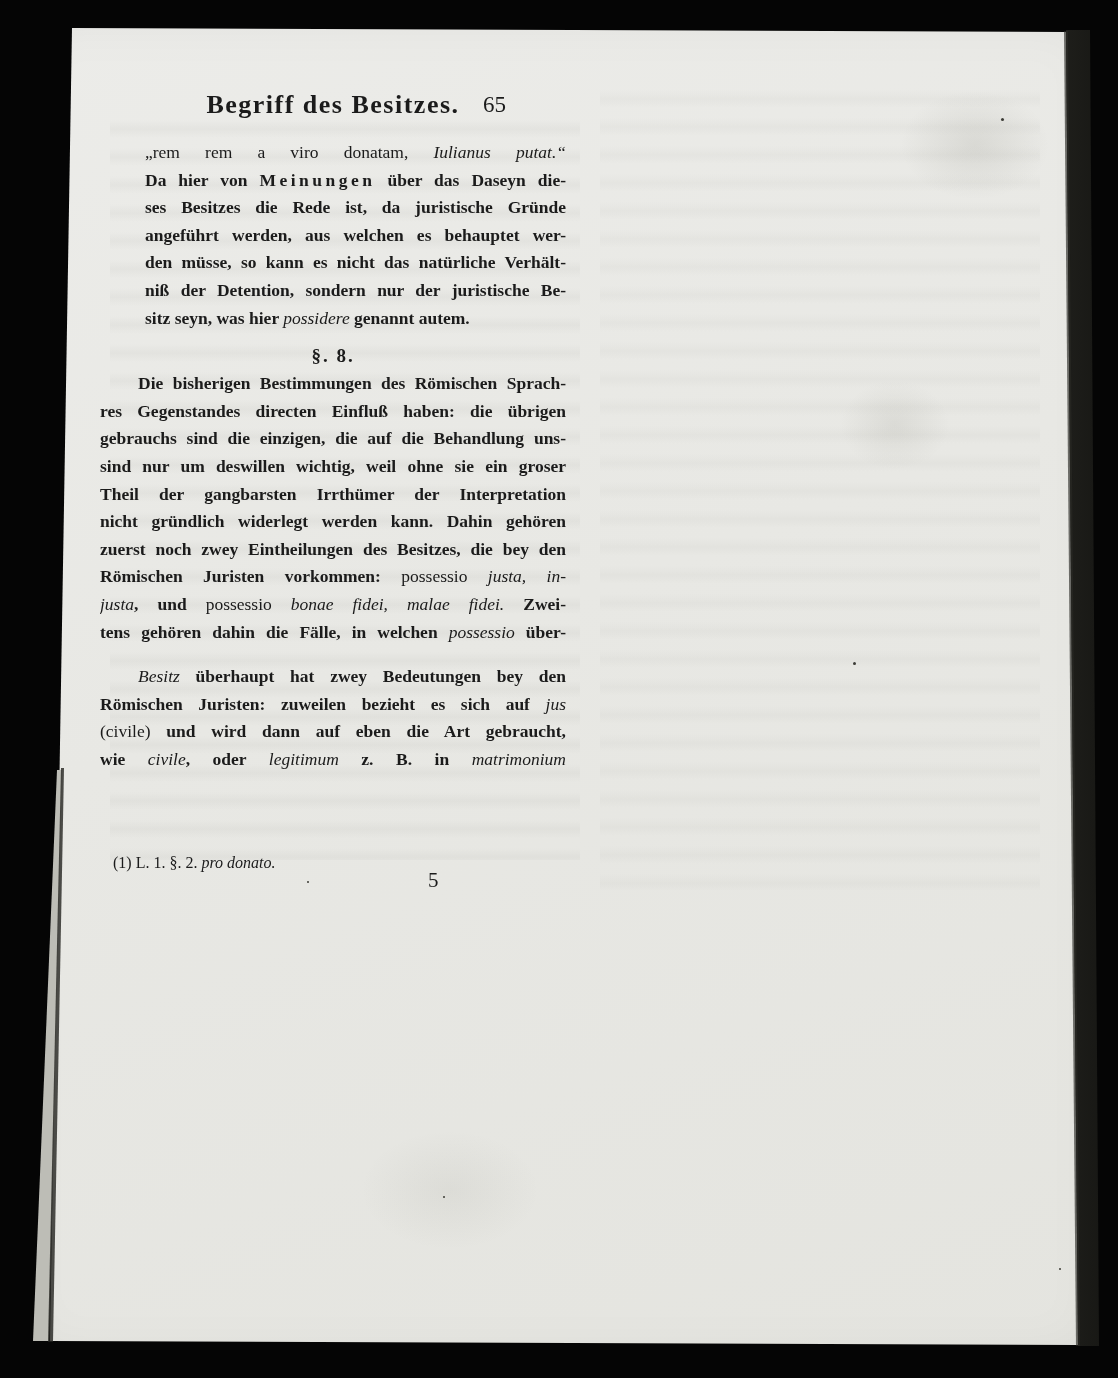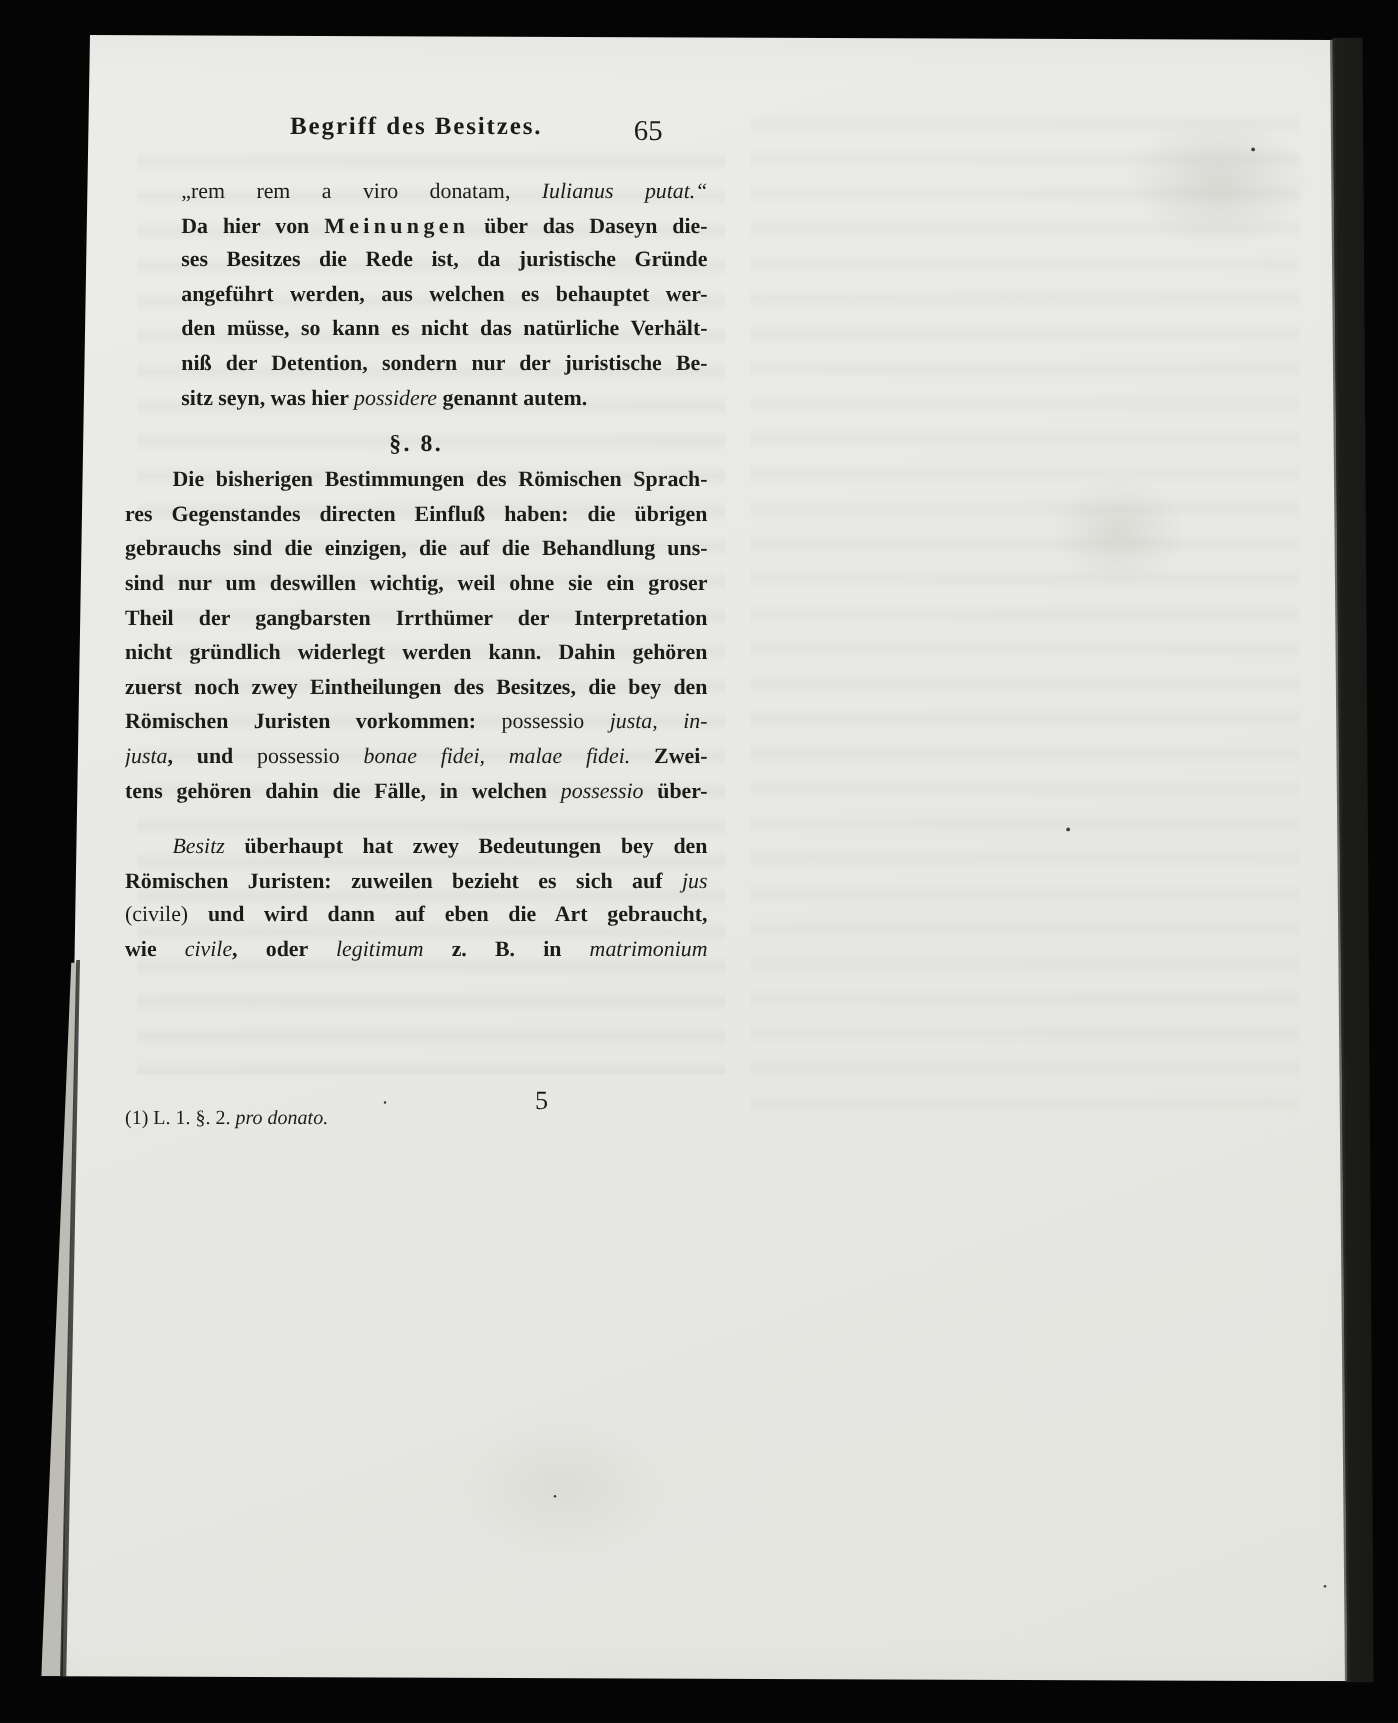--- a/index.html
+++ b/index.html
@@ -27,37 +27,37 @@
             rgba(105,105,96,0) 18px, rgba(105,105,96,0) 28px);}
   .ghost.g1{left:110px;top:120px;width:470px;height:740px;}
   .ghost.g2{left:600px;top:90px;width:440px;height:800px;opacity:.75;}
   .stain{position:absolute;border-radius:50%;pointer-events:none;}
   .s1{left:900px;top:90px;width:150px;height:110px;background:radial-gradient(ellipse,rgba(95,95,82,.12),transparent 70%);}
   .s2{left:840px;top:380px;width:110px;height:90px;background:radial-gradient(ellipse,rgba(95,95,82,.10),transparent 70%);}
   .s3{left:360px;top:1130px;width:180px;height:120px;background:radial-gradient(ellipse,rgba(95,95,82,.07),transparent 70%);}
   .speck{position:absolute;background:#3c3c36;border-radius:50%;pointer-events:none;}
   
   .running-title{position:absolute;left:100px;top:90px;width:466px;text-align:center;
-         font-size:20px;font-weight:bold;letter-spacing:1.5px;}
-  .page-number{position:absolute;left:507px;top:92px;font-size:23px;font-weight:normal;}
+         font-size:26px;font-weight:bold;letter-spacing:1.5px;}
+  .page-number{position:absolute;left:483px;top:92px;font-size:23px;font-weight:normal;}
   #text-column{position:absolute;left:100px;top:139px;width:466px;font-size:17.5px;
          font-weight:bold;}
   .line{height:27.6px;line-height:27.6px;text-align:justify;text-align-last:justify;
         overflow:hidden;white-space:normal;}
   .line.nojust{text-align-last:left;}
   .line.indent{padding-left:38px;}
   .para.quote{padding-left:45px;}
   .para.space-before{margin-top:17px;}
   .sec-heading{height:28px;line-height:28px;margin:10px 0 0 0;text-align:center;
         text-align-last:center;font-size:19px;font-weight:bold;letter-spacing:2px;}
   .seg-f{}
   .seg-a{font-weight:normal;}
   .seg-i{font-weight:normal;font-style:italic;}
   .seg-sp{letter-spacing:3.5px;}
-  .footnote{position:absolute;left:100px;top:854px;font-size:16px;font-weight:normal;margin-top:32px;}
+  .footnote{position:absolute;left:113px;top:854px;font-size:16px;font-weight:normal;}
   .signature{position:absolute;left:428px;top:868px;font-size:21px;}
 </style>
 </head>
 <body>
 
 <div class="canvas">
   <div class="page">
     <div class="ghost g1"></div>
     <div class="ghost g2"></div>
     <div class="stain s1"></div>

